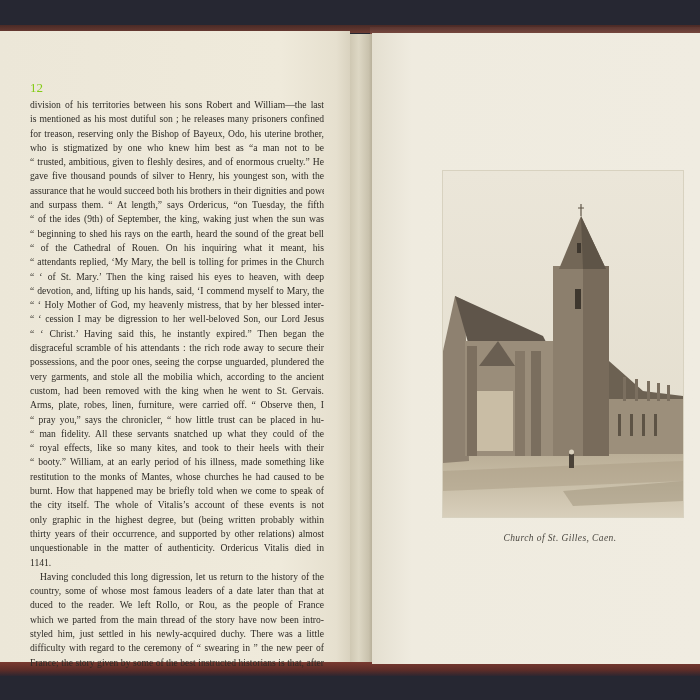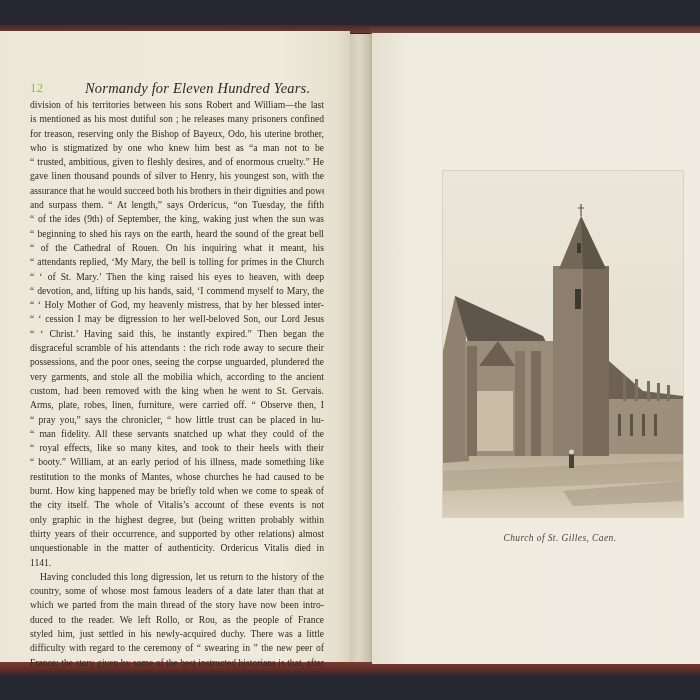--- a/index.html
+++ b/index.html
@@ -71,30 +71,29 @@
 
 <div class="cover-top"></div>
 <div class="cover-top-right"></div>
 <div class="cover-bottom"></div>
 
 <div class="page-left">
 </div>
 
 <div class="running-head">
   <span class="page-number">12</span>
-  <span class="running-title">Normandy for Eleven Hundred Years.</span>
 </div>
 
 <div class="body-text" id="body-text">
     <span class="line">division of his territories between his sons Robert and William—the last</span>
     <span class="line">is mentioned as his most dutiful son ; he releases many prisoners confined</span>
     <span class="line">for treason, reserving only the Bishop of Bayeux, Odo, his uterine brother,</span>
     <span class="line">who is stigmatized by one who knew him best as “a man not to be</span>
     <span class="line">“ trusted, ambitious, given to fleshly desires, and of enormous cruelty.” He</span>
-    <span class="line">gave linen thousand pounds of silver to Henry, his youngest son, with the</span>
+    <span class="line">gave five thousand pounds of silver to Henry, his youngest son, with the</span>
     <span class="line">assurance that he would succeed both his brothers in their dignities and power</span>
     <span class="line">and surpass them.  “ At length,” says Ordericus, “on Tuesday, the fifth</span>
     <span class="line">“ of the ides (9th) of September, the king, waking just when the sun was</span>
     <span class="line">“ beginning to shed his rays on the earth, heard the sound of the great bell</span>
     <span class="line">“ of the Cathedral of Rouen.   On his inquiring what it meant, his</span>
     <span class="line">“ attendants replied, ‘My Mary, the bell is tolling for primes in the Church</span>
     <span class="line">“ ‘ of St. Mary.’  Then the king raised his eyes to heaven, with deep</span>
     <span class="line">“ devotion, and, lifting up his hands, said, ‘I commend myself to Mary, the</span>
     <span class="line">“ ‘ Holy Mother of God, my heavenly mistress, that by her blessed inter-</span>
     <span class="line">“ ‘ cession I may be digression to her well-beloved Son, our Lord Jesus</span>
@@ -102,30 +101,30 @@
     <span class="line">disgraceful scramble of his attendants : the rich rode away to secure their</span>
     <span class="line">possessions, and the poor ones, seeing the corpse unguarded, plundered the</span>
     <span class="line">very garments, and stole all the mobilia which, according to the ancient</span>
     <span class="line">custom, had been removed with the king when he went to St. Gervais.</span>
     <span class="line">Arms, plate, robes, linen, furniture, were carried off.  “ Observe then, I</span>
     <span class="line">“ pray you,” says the chronicler, “ how little trust can be placed in hu-</span>
     <span class="line">“ man fidelity.   All these servants snatched up what they could of the</span>
     <span class="line">“ royal effects, like so many kites, and took to their heels with their</span>
     <span class="line">“ booty.”   William, at an early period of his illness, made something like</span>
     <span class="line">restitution to the monks of Mantes, whose churches he had caused to be</span>
-    <span class="line">burnt.  How king happened may be briefly told when we come to speak of</span>
+    <span class="line">burnt.  How that happened may be briefly told when we come to speak of</span>
     <span class="line">the city itself.   The whole of Vitalis’s account of these events is not</span>
     <span class="line">only graphic in the highest degree, but (being written probably within</span>
     <span class="line">thirty years of their occurrence, and supported by other relations) almost</span>
     <span class="line">unquestionable in the matter of authenticity.   Ordericus Vitalis died in</span>
     <span class="line last">1141.</span>
     <span class="line indent">Having concluded this long digression, let us return to the history of the</span>
     <span class="line">country, some of whose most famous leaders of a date later than that at</span>
+    <span class="line">duced to the reader.  We left Rollo, or Rou, as the people of France</span>
     <span class="line">which we parted from the main thread of the story have now been intro-</span>
-    <span class="line">duced to the reader.  We left Rollo, or Rou, as the people of France</span>
     <span class="line">styled him, just settled in his newly-acquired duchy.   There was a little</span>
     <span class="line">difficulty with regard to the ceremony of “ swearing in ” the new peer of</span>
     <span class="line">France; the story given by some of the best instructed historians is that, after</span>
   </div>
 
 <div class="gutter"></div>
 
 <div class="page-right"></div>
 
 <div class="photo">

